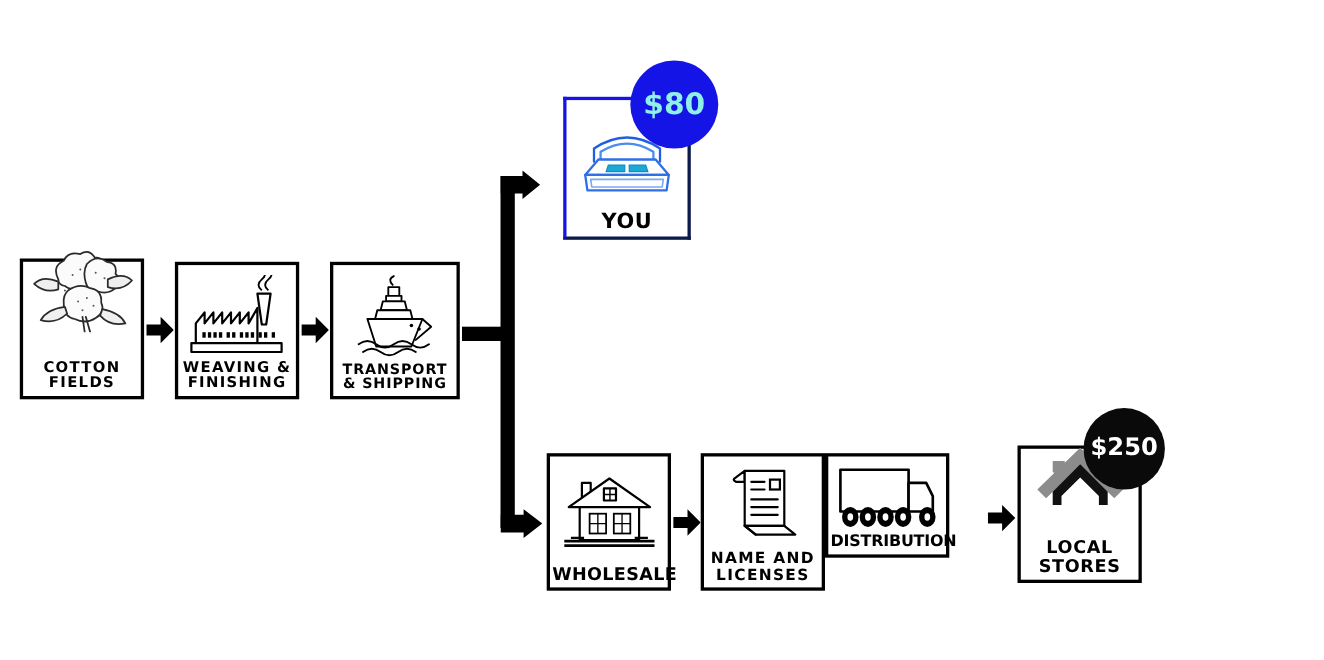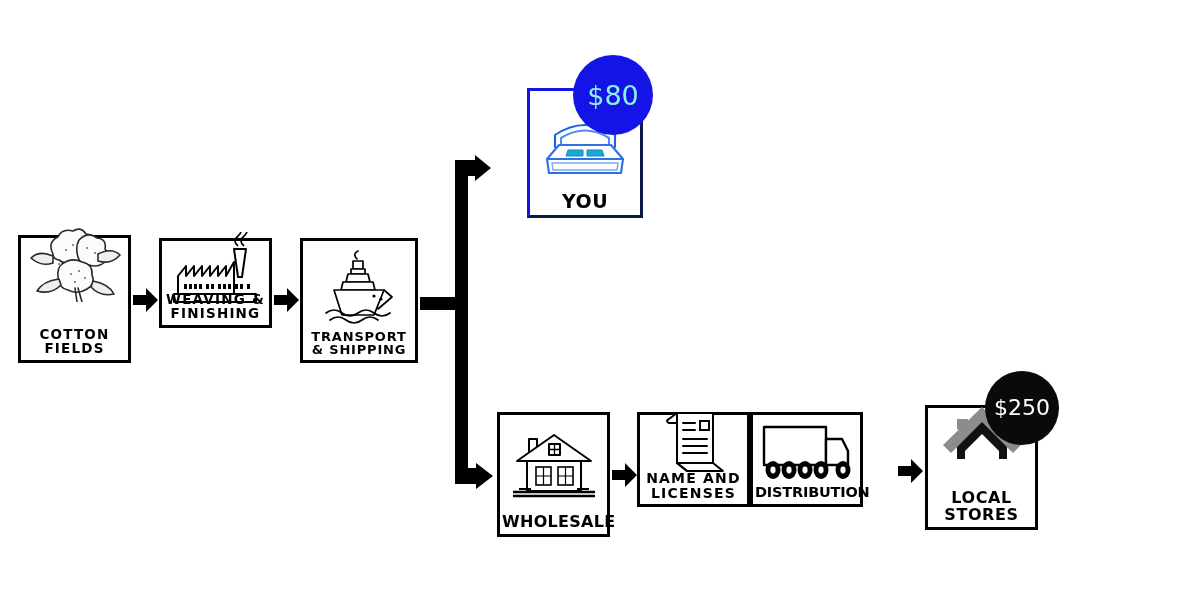--- a/index.html
+++ b/index.html
@@ -84,21 +84,21 @@
   }
 
   
   .badge {
     position: absolute;
     border-radius: 50%;
     display: flex;
     align-items: center;
     justify-content: center;
     font-family: "DejaVu Sans", sans-serif;
-    font-weight: normal;
+    font-weight: bold;
     line-height: 1;
     text-align: right;
   }
   #badge-you {
     background: #1414e6;
     color: #8ff0e8;
     font-size: 27px;
     letter-spacing: 0px;
   }
   #badge-stores {
@@ -147,21 +147,21 @@
     <div class="node-label">COTTON
 FIELDS</div>
   </div>
 
   <div class="arrow" style="left:133px; top:287px;">
     <svg width="25" height="26" viewBox="0 0 25 26">
       <polygon points="0,8 13,8 13,1 25,13 13,25 13,18 0,18" fill="#000000"></polygon>
     </svg>
   </div>
 
-  <div class="node" id="node-weaving" style="left:159px; top:238px; width:113px; height:90px;">
+  <div class="node" id="node-weaving" style="left:159px; top:238px; width:113px; height:125px;">
     <div class="icon-wrap">
       <svg width="96" height="74" viewBox="0 0 96 74" aria-hidden="true">
         <g stroke="#000" stroke-width="2" fill="none" stroke-linejoin="round">
 
           <path d="M70 14 q-6 -5 0 -10 q6 -5 0 -10" stroke-width="1.7"></path>
           <path d="M76 14 q-6 -5 0 -10 q6 -5 0 -10" stroke-width="1.7"></path>
 
           <path d="M66 17 L78 17 L74 45 L70 45 Z" fill="#fff"></path>
 
           <path d="M10 62 L10 44 L18 34 L18 44 L26 34 L26 44 L34 34 L34 44 L42 34 L42 44 L50 34 L50 44 L58 34 L58 44 L66 30 L66 62 Z" fill="#fff"></path>
@@ -232,21 +232,21 @@
       <polygon points="0,5 20,5 20,0 36,13 20,26 20,21 0,21" fill="#000000"></polygon>
     </svg>
   </div>
 
   <div class="arrow" style="left:455px; top:462px;">
     <svg width="38" height="28" viewBox="0 0 38 28">
       <polygon points="0,6 21,6 21,1 38,14 21,27 21,22 0,22" fill="#000000"></polygon>
     </svg>
   </div>
 
-  <div class="node" id="node-you" style="left:527px; top:88px; width:116px; height:130px;">
+  <div class="node" id="node-you" style="left:512px; top:88px; width:116px; height:130px;">
     <div class="icon-wrap">
       <svg width="96" height="72" viewBox="0 0 96 72" aria-hidden="true">
         <g fill="none" stroke="#2f6fe8" stroke-width="2.1" stroke-linejoin="round" stroke-linecap="round">
 
           <path d="M18 40 L18 28 q30 -20 60 0 L78 40" stroke="#1f5fe0"></path>
 
           <path d="M24 38 L24 31 q24 -15 48 0 L72 38" stroke="#4a8cf0"></path>
 
           <path d="M10 52 L22 38 L74 38 L86 52 Z" fill="#ffffff" stroke="#2f6fe8"></path>
 
@@ -299,21 +299,21 @@
     </div>
     <div class="node-label">WHOLESALE</div>
   </div>
 
   <div class="arrow" style="left:612px; top:462px;">
     <svg width="25" height="26" viewBox="0 0 25 26">
       <polygon points="0,8 13,8 13,1 25,13 13,25 13,18 0,18" fill="#000000"></polygon>
     </svg>
   </div>
 
-  <div class="node" id="node-licenses" style="left:637px; top:412px; width:113px; height:95px;">
+  <div class="node" id="node-licenses" style="left:637px; top:412px; width:113px; height:125px;">
     <div class="icon-wrap">
       <svg width="86" height="76" viewBox="0 0 86 76" aria-hidden="true">
         <g stroke="#000" stroke-width="2" fill="#fff" stroke-linejoin="round" stroke-linecap="round">
 
           <path d="M18 12 L26 6 L26 16 L18 16 q-4 -2 0 -4 z"></path>
 
           <path d="M26 6 L62 6 L62 56 L26 56 Z"></path>
 
           <path d="M26 56 L62 56 L72 64 L36 64 Z"></path>
           <path d="M26 56 L36 64"></path>

